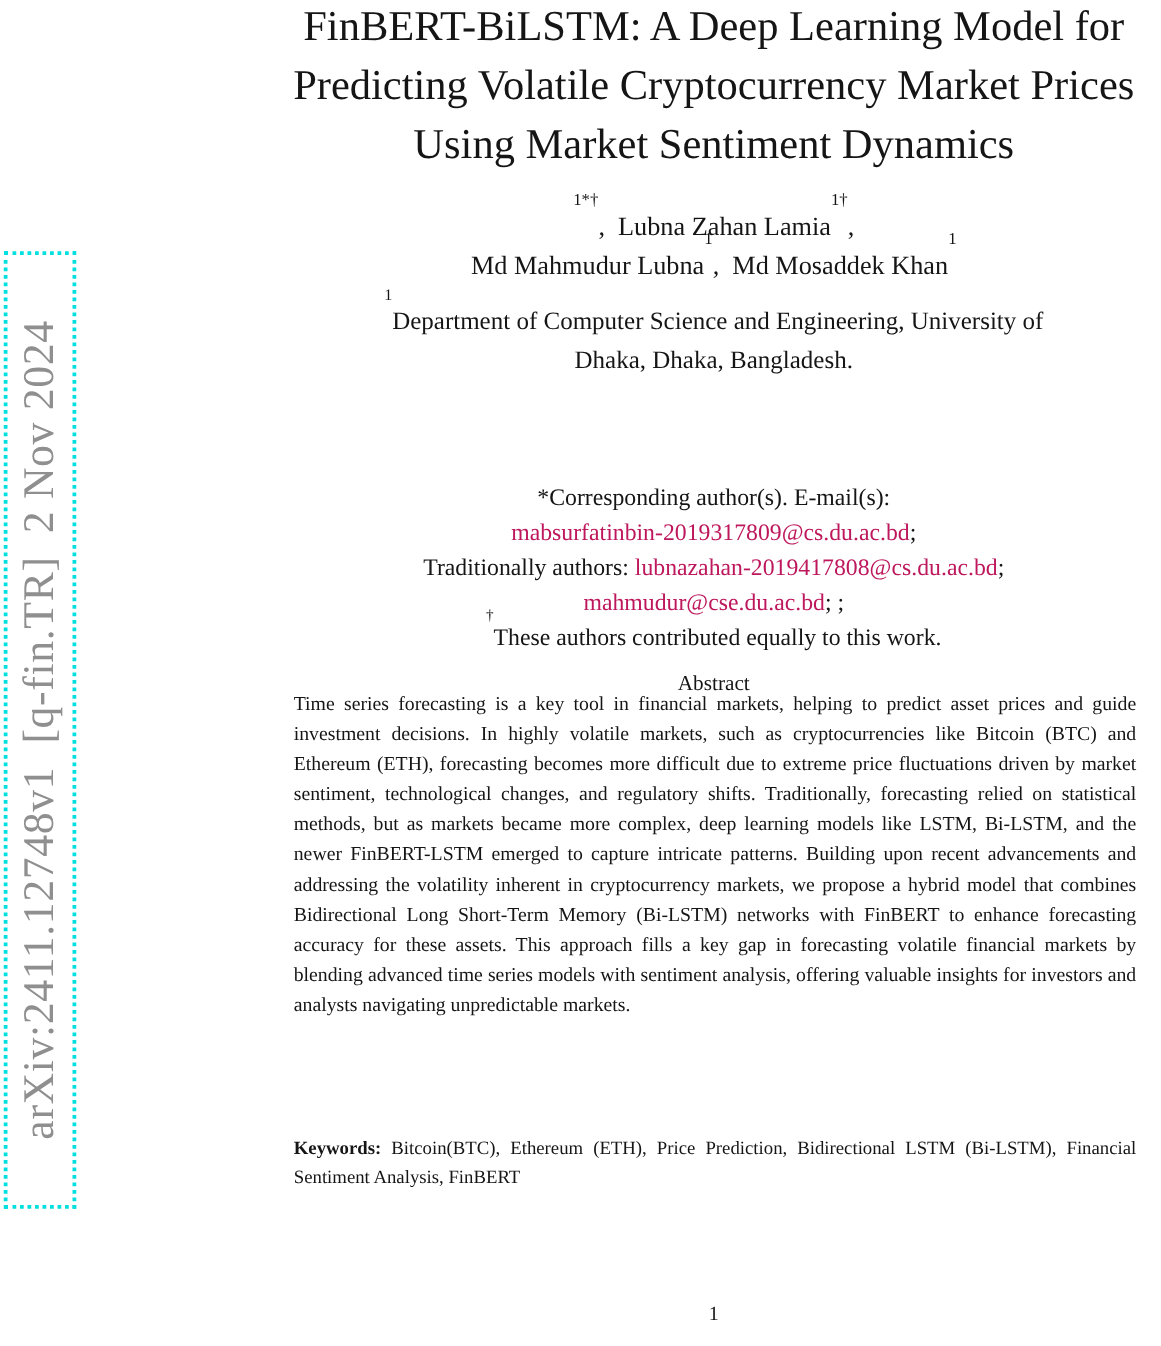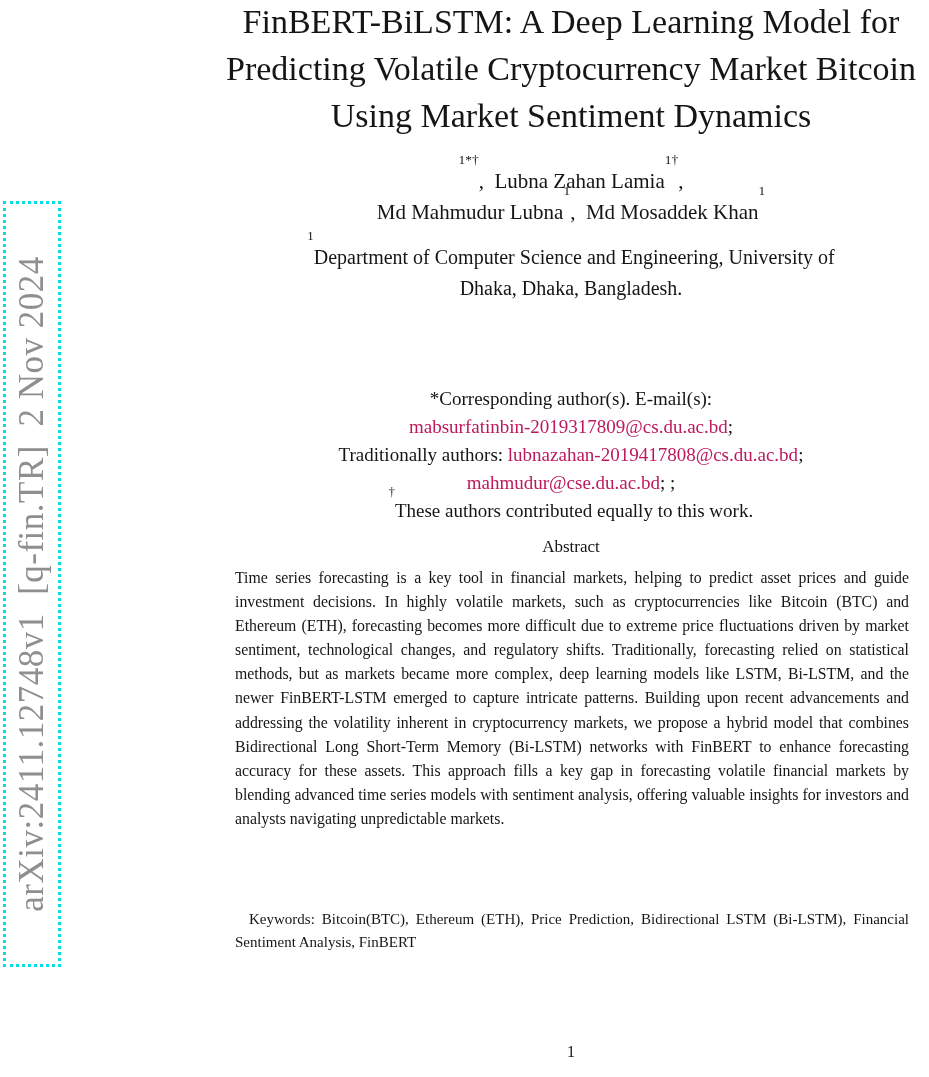--- a/index.html
+++ b/index.html
@@ -15,29 +15,29 @@
   .title{top:-2px;font-size:34px;line-height:47px;}
   
   .authors{top:166px;font-size:21px;line-height:31px;}
   
   .affiliation{top:242px;font-size:20px;line-height:31px;}
   
   .correspondence{top:349px;font-size:19px;line-height:28px;margin-top:36px;}
   
   .abstract-heading{top:537px;font-size:17px;font-weight:normal;}
   .abstract-body{
-    top:566px;left:235px;width:674px;font-size:15.8px;line-height:24.1px;
+    top:552px;left:235px;width:674px;font-size:15.8px;line-height:24.1px;
     text-align:justify;
   }
   
   .keywords{
     top:908px;left:235px;width:674px;font-size:15px;line-height:23px;
     text-align:justify;
   }
-  .kw-label{font-weight:normal;margin-left:14px;}
+  .kw-label{font-weight:bold;}
   
   .pagenum{top:1043px;font-size:16px;}
 
   .sup{font-size:64%;position:relative;top:-0.45em;line-height:0;}
   a.email{color:#be185d;text-decoration:none;}
 
   
   .watermark{
     position:absolute;left:3px;top:201px;width:52px;height:760px;
     border:3px dotted #00e0e0;
@@ -50,21 +50,21 @@
 </style>
 </head>
 <body>
 
 <div class="watermark">
   <span class="watermark-text">arXiv:2411.12748v1  [q-fin.TR]  2 Nov 2024</span>
 </div>
 
 <div class="block title">
   <div class="line">FinBERT-BiLSTM: A Deep Learning Model for</div>
-  <div class="line">Predicting Volatile Cryptocurrency Market Bitcoin</div>
+  <div class="line">Predicting Volatile Cryptocurrency Market Prices</div>
   <div class="line">Using Market Sentiment Dynamics</div>
 </div>
 
 <div class="block authors">
   <div class="line">
     <span class="sup">1*†</span><span>,  </span><span>Lubna Zahan Lamia</span><span class="sup">1†</span><span>,</span>
   </div>
   <div class="line">
     <span>Md Mahmudur Lubna</span><span class="sup">1</span><span>,  </span><span>Md Mosaddek Khan</span><span class="sup">1</span>
   </div>

